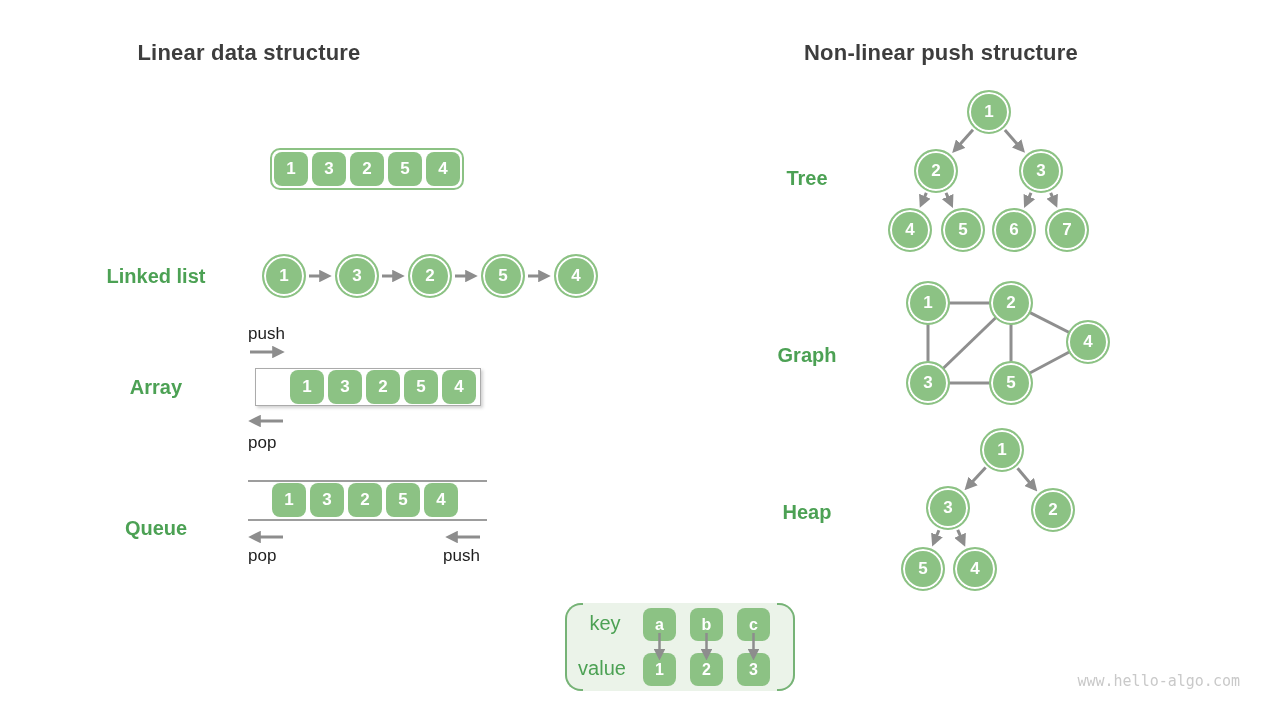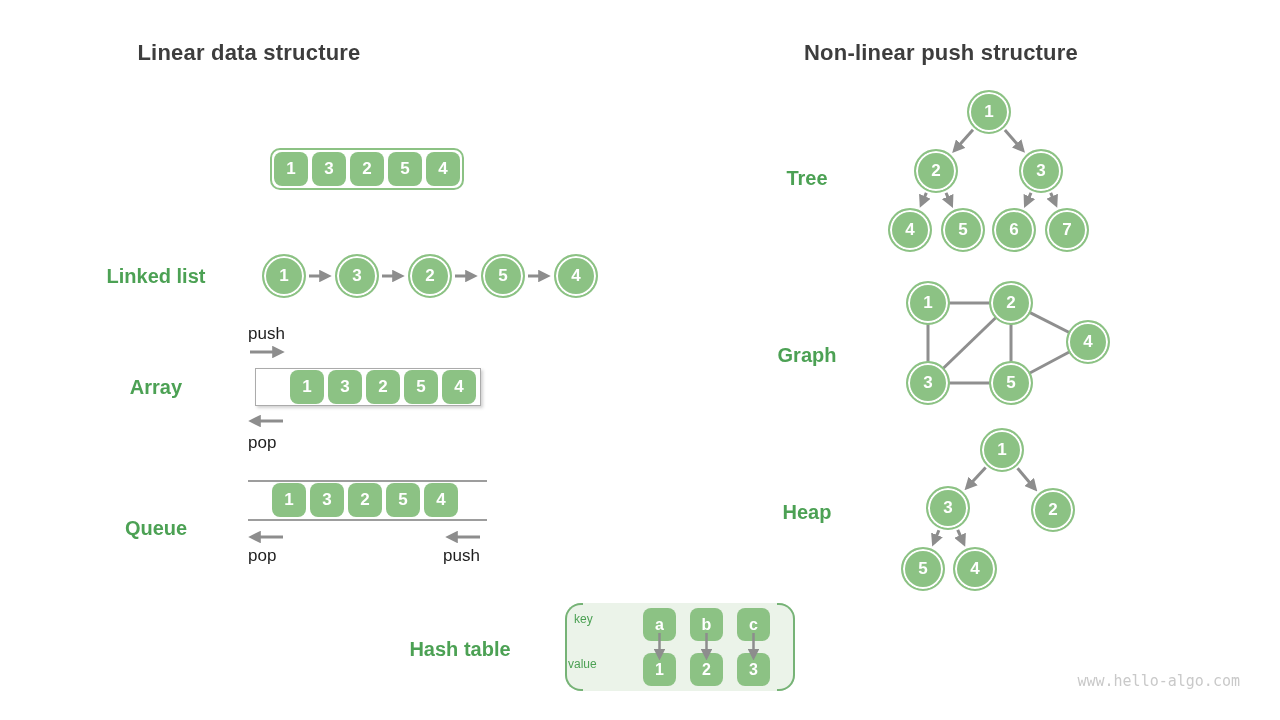--- a/index.html
+++ b/index.html
@@ -54,21 +54,21 @@
     box-shadow:2px 2px 3px rgba(0,0,0,0.18);
   }
   #hash-box{
     position:absolute;left:565px;top:603px;width:230px;height:88px;
     background:var(--hash-bg);border-radius:16px;z-index:1;
   }
   .bracket{position:absolute;top:603px;width:18px;height:88px;box-sizing:border-box;z-index:2;}
   #bracket-left{left:565px;border:2.5px solid var(--bracket);border-right:none;border-radius:16px 0 0 16px;}
   #bracket-right{left:777px;border:2.5px solid var(--bracket);border-left:none;border-radius:0 16px 16px 0;}
   .hash-row-label{
-    position:absolute;color:var(--label-green);font-size:12px;z-index:2;
+    position:absolute;color:var(--label-green);font-size:20px;text-align:center;z-index:2;
   }
   #hash-key-label{left:574px;top:612px;width:62px;}
   #hash-value-label{left:568px;top:657px;width:68px;}
   .hash-cell{
     position:absolute;width:33px;height:33px;border-radius:8px;background:var(--green);
     display:flex;align-items:center;justify-content:center;
     color:#ffffff;font-size:16px;font-weight:bold;z-index:2;
   }
   #watermark{
     position:absolute;left:1040px;top:672px;width:200px;text-align:right;
@@ -162,21 +162,20 @@
       <line x1="706.5" y1="633" x2="706.5" y2="657" stroke="#8d8d8d" stroke-width="2.5" marker-end="url(#ah2)"></line>
       <line x1="753.5" y1="633" x2="753.5" y2="657" stroke="#8d8d8d" stroke-width="2.5" marker-end="url(#ah2)"></line>
     </svg>
 
   <div id="title-left" class="title">Linear data structure</div>
   <div id="title-right" class="title">Non-linear push structure</div>
 
   <div id="label-linked" class="sec-label left">Linked list</div>
   <div id="label-stack" class="sec-label left">Array</div>
   <div id="label-queue" class="sec-label left">Queue</div>
-  <div id="label-hash" class="sec-label">Hash table</div>
   <div id="label-tree" class="sec-label right">Tree</div>
   <div id="label-graph" class="sec-label right">Graph</div>
   <div id="label-heap" class="sec-label right">Heap</div>
 
   <div class="op-text" style="left:248px;top:324px;">push</div>
   <div class="op-text" style="left:248px;top:433px;">pop</div>
   <div class="op-text" style="left:248px;top:546px;">pop</div>
   <div class="op-text" style="left:443px;top:546px;">push</div>
 
   <div id="array-box">

